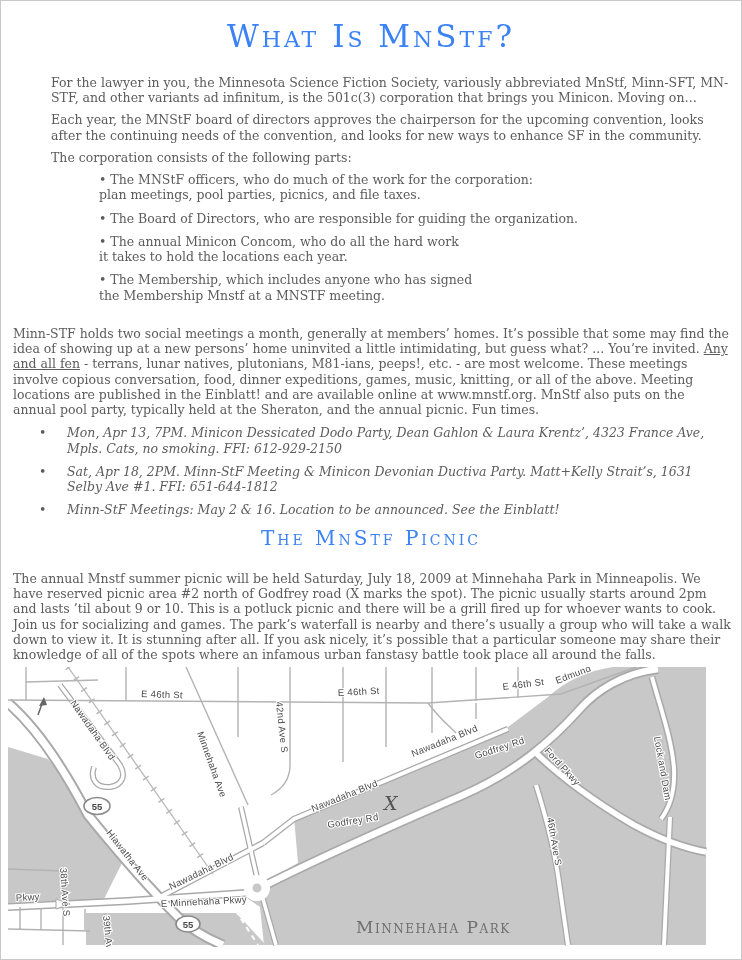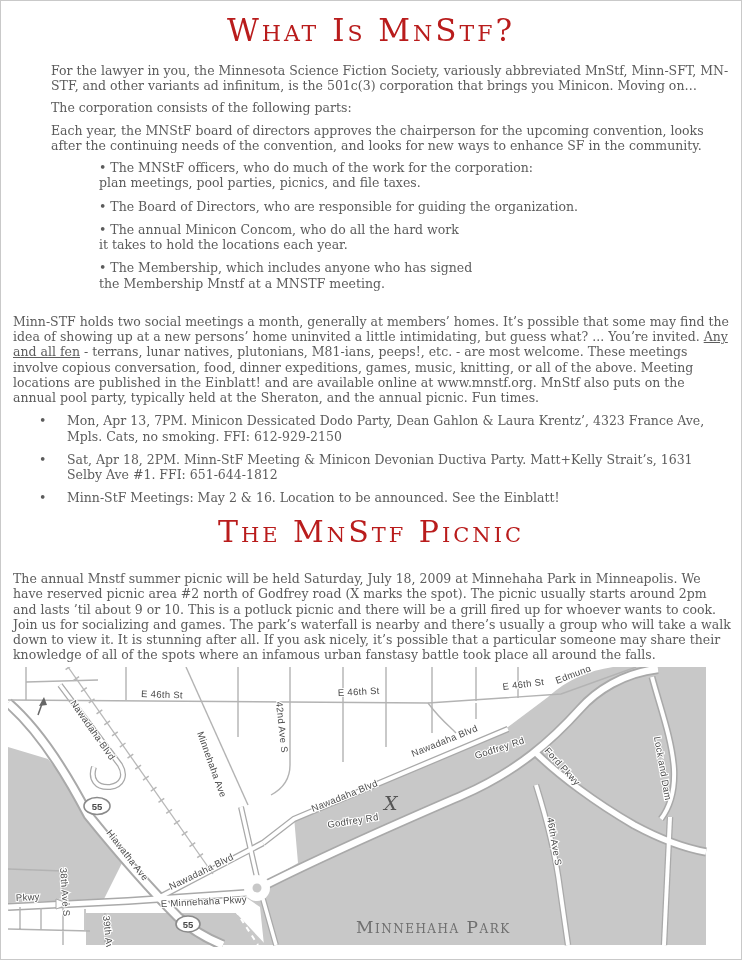--- a/index.html
+++ b/index.html
@@ -3,36 +3,36 @@
 <meta charset="utf-8">
 <style>
   html,body{margin:0;padding:0;background:#e8e8e8;}
   .page{
     position:relative;width:740px;height:958px;margin:0 auto;
     background:#ffffff;border:1px solid #c9c9c9;overflow:hidden;
     font-family:"DejaVu Serif","Liberation Serif",serif;
     color:#5c5c5c;font-size:12.5px;line-height:1.22;
   }
   h1,h2{
-    font-family:"DejaVu Serif",serif;font-weight:400;color:#b91c1c;
-    font-variant:small-caps;letter-spacing:3px;text-align:center;margin:4px;
+    font-family:"DejaVu Serif",serif;font-weight:400;color:#3b82f6;
+    font-variant:small-caps;letter-spacing:3px;text-align:center;margin:10px;
   }
   h1{font-size:31px;padding-top:7px;}
-  h2{font-size:30px;margin-top:4px;margin-bottom:6px;}
+  h2{font-size:20px;margin-top:4px;margin-bottom:6px;}
   .content-row{display:flex;padding:9px 8px 0 14px;}
   .logo-col{width:162px;flex:none;}
   .intro-col{flex:1;padding-left:4px;padding-right:2px;margin-left:32px;}
   .intro-col p{margin:0 0 7px 0;}
   ul.parts{list-style:none;margin:2px 0 0 0;padding:0 0 0 48px;}
   ul.parts li{margin-bottom:8px;white-space:pre-line;}
   ul.parts li::before{content:"•  ";}
   .wide{padding:3px 10px 0 12px;}
   .wide p{margin:12px 0 8px 0;}
   ul.meet{list-style:none;margin:2px 0 4px 0;padding:0;}
-  ul.meet li{position:relative;padding-left:54px;margin-bottom:8px;}
+  ul.meet li{position:relative;padding-left:54px;margin-bottom:8px;font-style:italic;}
   ul.meet li::before{content:"•";position:absolute;left:26px;top:0;}
   .ul-fen{text-decoration:underline;}
   .map-wrap{position:absolute;left:7px;top:666px;width:700px;height:280px;}
   .ml{font-family:"Liberation Sans","DejaVu Sans",sans-serif;font-size:9.5px;
       fill:#4a4a4a;letter-spacing:.3px;paint-order:stroke;stroke:#ffffff;stroke-width:2.2px;}
   .mpark{font-family:"DejaVu Serif",serif;font-variant:small-caps;font-size:17px;
       fill:#6f6f6f;letter-spacing:1.5px;}
   .xmark{font-family:"DejaVu Serif",serif;font-style:italic;font-size:19px;fill:#555;}
   .shield-t{font-family:"Liberation Sans",sans-serif;font-size:9.5px;font-weight:bold;fill:#4a4a4a;}
   .logo-text{font-family:"Liberation Sans",sans-serif;font-size:13.5px;font-weight:bold;
@@ -41,22 +41,22 @@
 </head>
 <body>
 
 <div class="page">
 
   <h1>What Is MnStf?</h1>
 
   <div class="content-row">
     <div class="intro-col">
       <p>For the lawyer in you, the Minnesota Science Fiction Society, variously abbreviated MnStf, Minn-SFT, MN-STF, and other variants ad infinitum, is the 501c(3) corporation that brings you Minicon. Moving on…</p>
+      <p>Each year, the MNStF board of directors approves the chairperson for the upcoming convention, looks after the continuing needs of the convention, and looks for new ways to enhance SF in the community.</p>
       <p>The corporation consists of the following parts:</p>
-      <p>Each year, the MNStF board of directors approves the chairperson for the upcoming convention, looks after the continuing needs of the convention, and looks for new ways to enhance SF in the community.</p>
       <ul class="parts">
         <li>The MNStF officers, who do much of the work for the corporation:
 plan meetings, pool parties, picnics, and file taxes.</li>
         <li>The Board of Directors, who are responsible for guiding the organization.</li>
         <li>The annual Minicon Concom, who do all the hard work
 it takes to hold the locations each year.</li>
         <li>The Membership, which includes anyone who has signed
 the Membership Mnstf at a MNSTF meeting.</li>
       </ul>
     </div>

